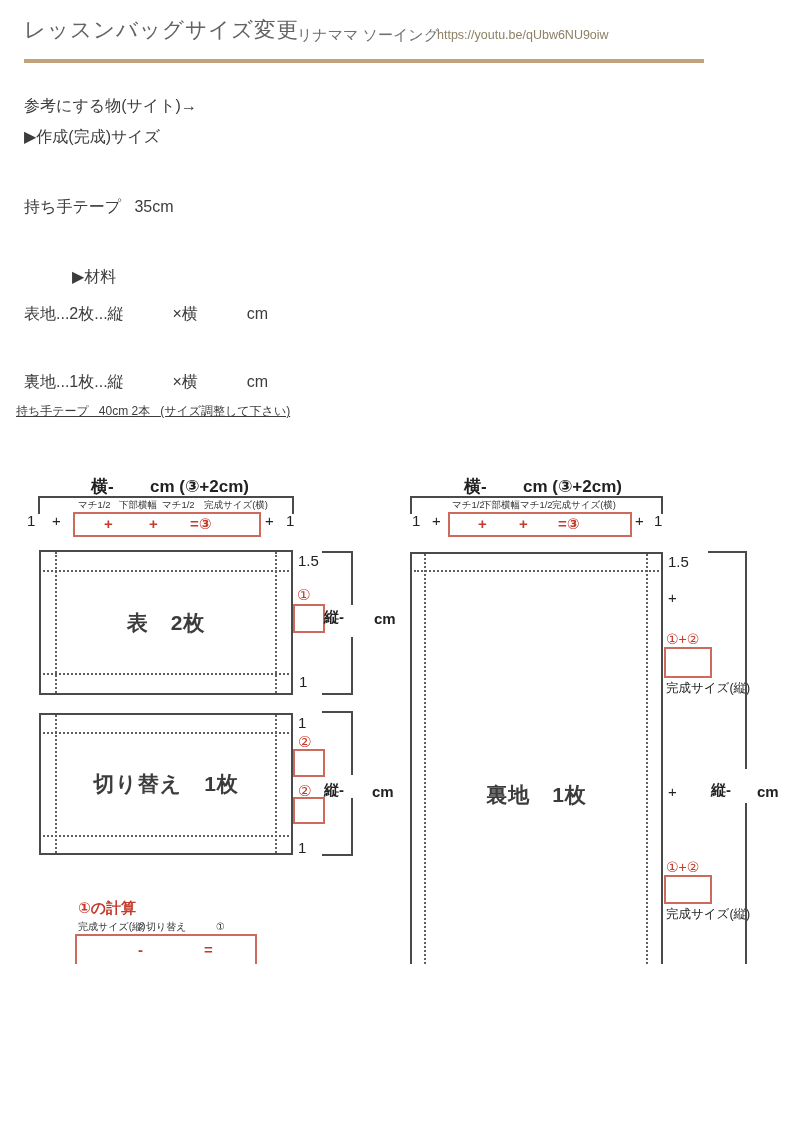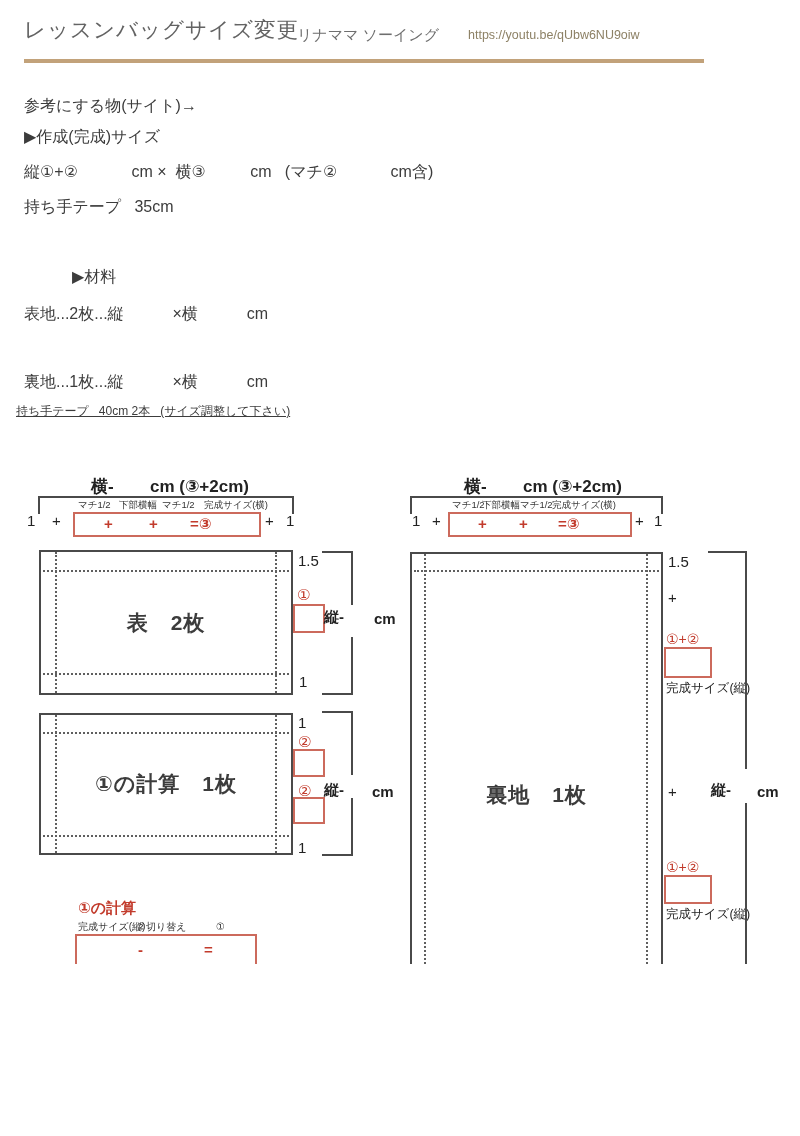--- a/index.html
+++ b/index.html
@@ -11,35 +11,34 @@
   .rule{position:absolute;background:#c2a27a;}
   .rect{position:absolute;border:2px solid #4a4a4a;background:#fff;}
   .dv{position:absolute;top:0;bottom:0;width:0;border-left:2px dotted #5f5f5f;}
   .dh{position:absolute;left:2px;right:2px;height:0;border-top:2px dotted #5f5f5f;}
   .tb{position:absolute;border:2px solid #4a4a4a;border-bottom:none;}
   .bt{position:absolute;border-top:2px solid #4a4a4a;border-right:2px solid #4a4a4a;}
   .bb{position:absolute;border-bottom:2px solid #4a4a4a;border-right:2px solid #4a4a4a;}
   .rb{position:absolute;border:2px solid #cc6a5c;background:#fff;}
   .cl{position:absolute;inset:0;display:flex;align-items:center;justify-content:center;
       font-weight:bold;font-size:21px;letter-spacing:1px;white-space:pre;}
-  a{text-decoration:none;margin-left:31px;}
+  a{text-decoration:none;}
 </style>
 </head>
 <body>
 
 <div class="page">
 
   <span class="t" style="left:24px;top:18px;font-size:21.5px;color:#636363;letter-spacing:1px;">レッスンバッグサイズ変更</span>
   <span class="t" style="left:297px;top:26px;font-size:15px;color:#6e6e6e;">リナママ ソーイング</span>
   <a class="t" style="left:437px;top:28px;font-size:12.5px;color:#8d8165;">https://youtu.be/qUbw6NU9oiw</a>
   <div class="rule" style="left:24px;top:59px;width:680px;height:4px;"></div>
 
   <span class="t" style="left:24px;top:97px;font-size:16px;text-align:center;">参考にする物(サイト)→</span>
   <span class="t" style="left:24px;top:128px;font-size:16px;">▶作成(完成)サイズ</span>
-  <span class="t" style="left:24px;top:163px;font-size:16px;">縦①+②            cm ×  横③          cm   (マチ②            cm含)</span>
   <span class="t" style="left:24px;top:198px;font-size:16px;">持ち手テープ   35cm</span>
 
   <span class="t" style="left:24px;top:268px;font-size:16px;margin-left:48px;">▶材料</span>
   <span class="t" style="left:24px;top:305px;font-size:16px;">表地...2枚...縦           ×横           cm</span>
   <span class="t" style="left:24px;top:373px;font-size:16px;">裏地...1枚...縦           ×横           cm</span>
   <span class="t" style="left:16px;top:405px;font-size:12px;text-decoration:underline;">持ち手テープ   40cm 2本   (サイズ調整して下さい)</span>
 
   <span class="t b" style="left:91px;top:477px;font-size:17px;color:#222;">横-</span>
   <span class="t b" style="left:150px;top:477px;font-size:17px;color:#222;">cm (③+2cm)</span>
   <div class="tb" style="left:38px;top:496px;width:252px;height:16px;"></div>
@@ -70,21 +69,21 @@
   <span class="t b" style="left:374px;top:610px;font-size:15px;color:#222;">cm</span>
   <span class="t" style="left:299px;top:673px;font-size:15px;color:#222;">1</span>
   <div class="bt" style="left:322px;top:551px;width:29px;height:52px;"></div>
   <div class="bb" style="left:322px;top:637px;width:29px;height:56px;"></div>
 
   <div class="rect" style="left:39px;top:713px;width:250px;height:138px;">
     <div class="dv" style="left:14px;"></div>
     <div class="dv" style="right:14px;"></div>
     <div class="dh" style="top:17px;"></div>
     <div class="dh" style="bottom:16px;"></div>
-    <div class="cl">①の計算　1枚</div>
+    <div class="cl">切り替え　1枚</div>
   </div>
   <span class="t" style="left:298px;top:714px;font-size:15px;color:#222;">1</span>
   <span class="t red" style="left:298px;top:733px;font-size:15px;">②</span>
   <div class="rb" style="left:293px;top:749px;width:28px;height:24px;"></div>
   <span class="t red" style="left:298px;top:782px;font-size:15px;">②</span>
   <div class="rb" style="left:293px;top:797px;width:28px;height:23px;"></div>
   <span class="t b" style="left:324px;top:781px;font-size:15px;color:#222;">縦-</span>
   <span class="t b" style="left:372px;top:783px;font-size:15px;color:#222;">cm</span>
   <span class="t" style="left:298px;top:839px;font-size:15px;color:#222;">1</span>
   <div class="bt" style="left:322px;top:711px;width:29px;height:62px;"></div>

